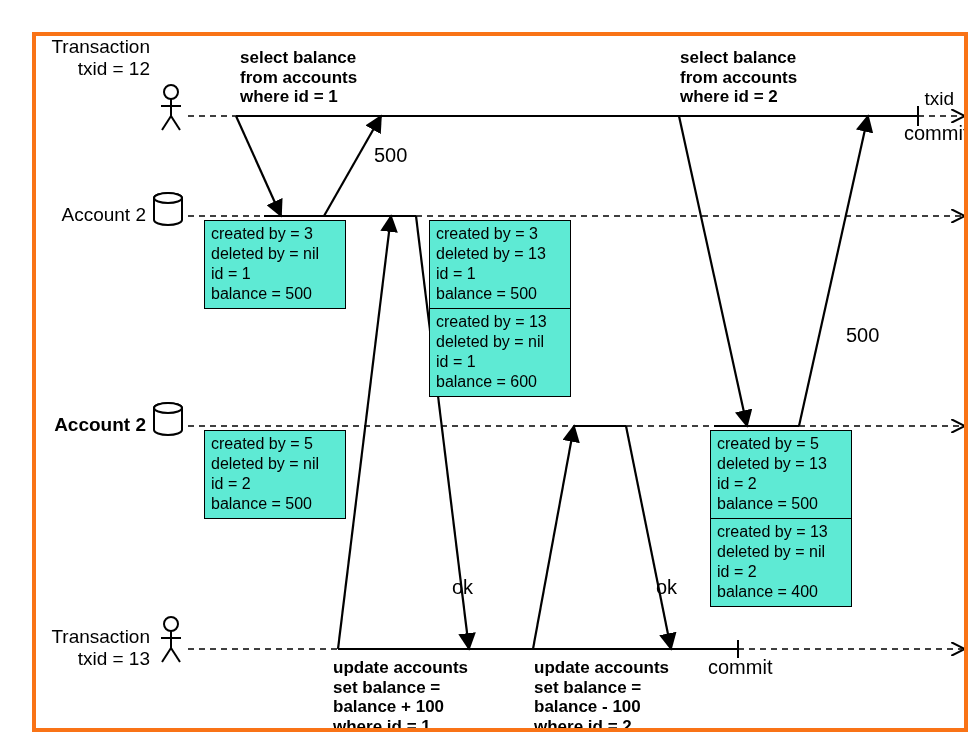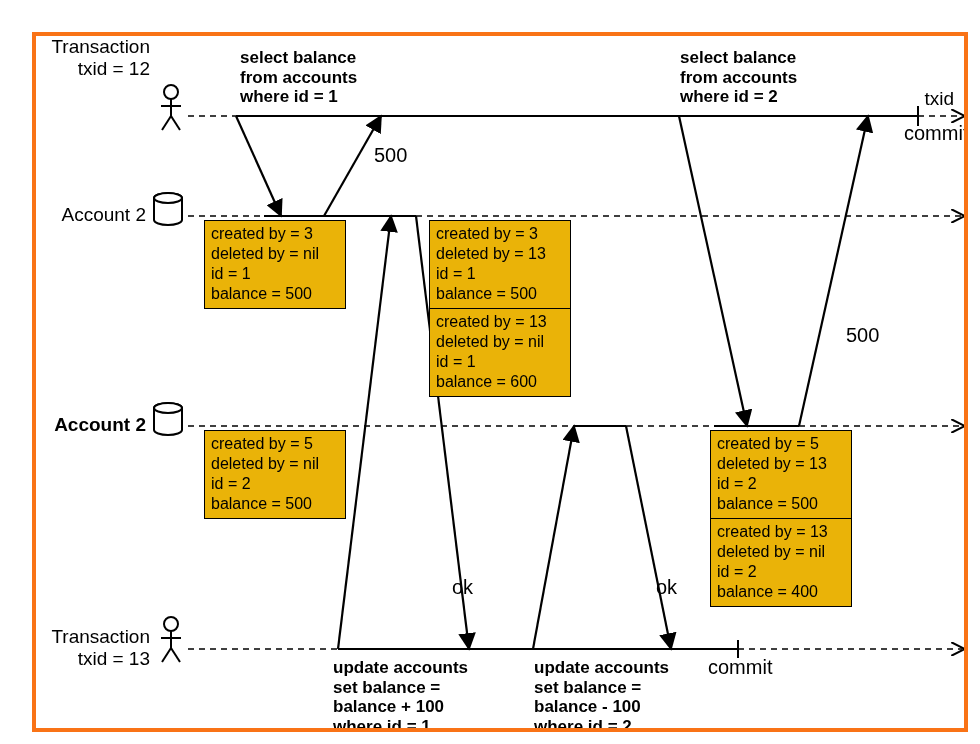--- a/index.html
+++ b/index.html
@@ -30,21 +30,21 @@
     font-size: 17px;
     line-height: 1.15;
     white-space: pre;
     font-weight: bold;
   }
   .small {
     font-size: 20px;
     line-height: 1.1;
   }
   .box {
-    background: #eab308;
+    background: #5eead4;
     border: 1.5px solid #000;
     padding: 3px 6px 4px 6px;
     font-size: 16px;
     line-height: 1.25;
     white-space: pre;
     box-sizing: border-box;
   }
   .stack .box { border-top: none; }
   .stack .box:first-child { border-top: 1.5px solid #000; }
   svg.layer {

